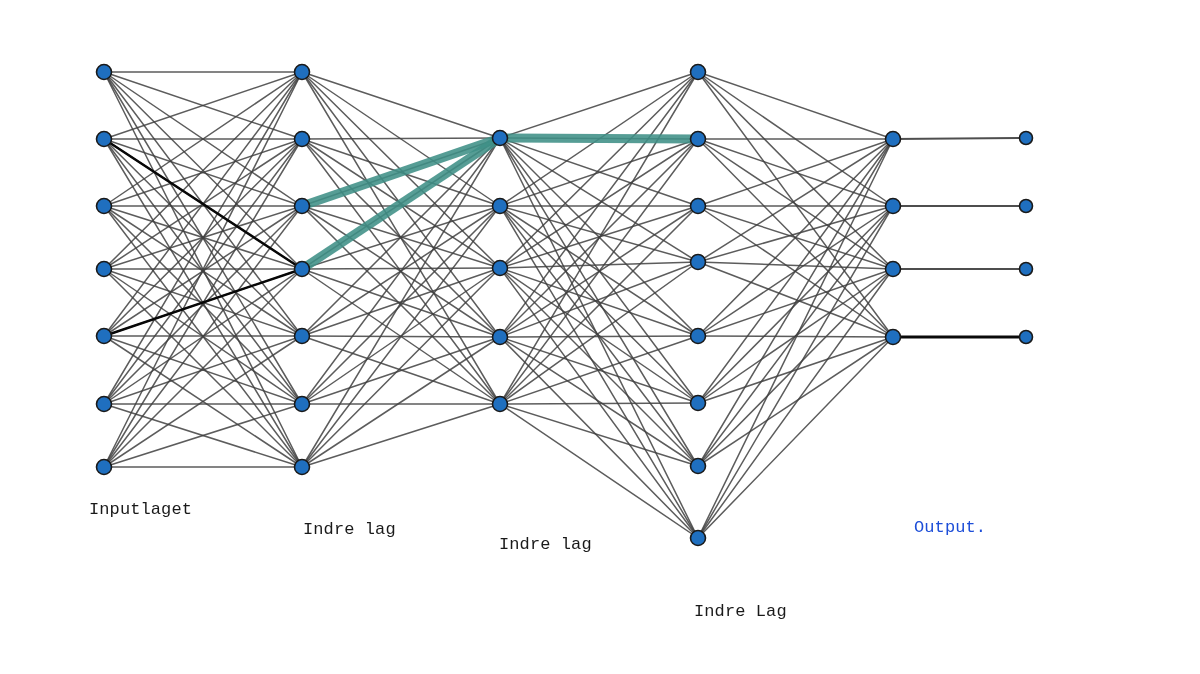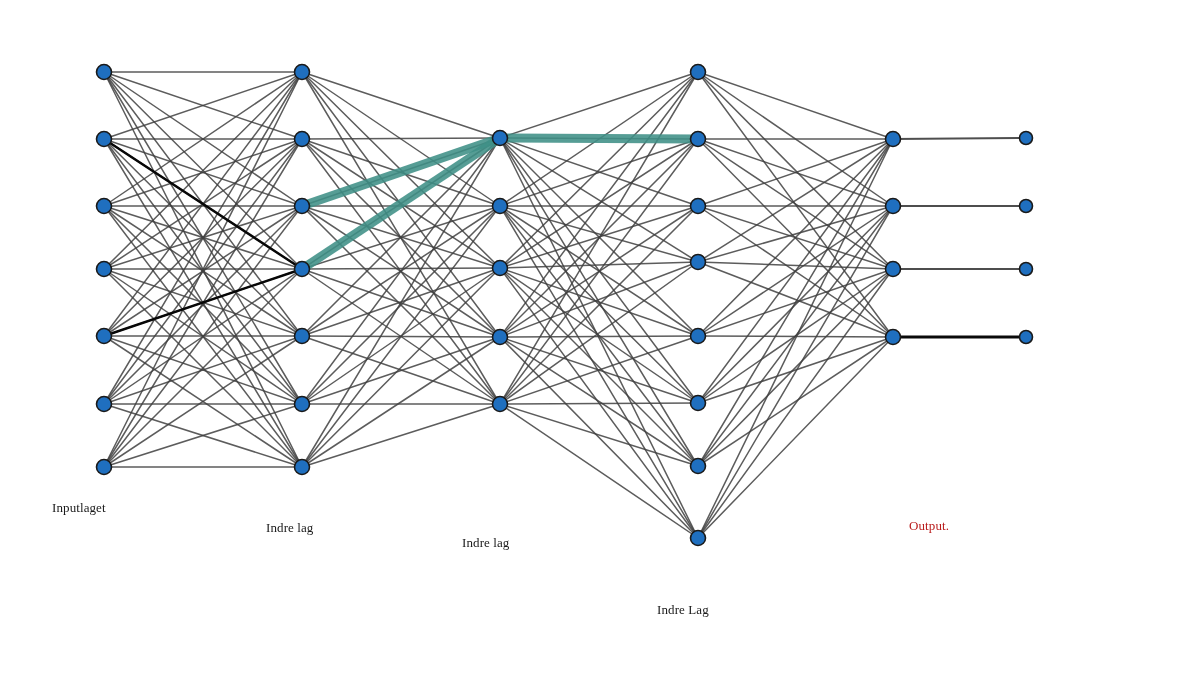--- a/index.html
+++ b/index.html
@@ -21,25 +21,26 @@
   #net-svg {
     position: absolute;
     left: 0;
     top: 0;
     width: 1200px;
     height: 674px;
     display: block;
   }
   .layer-label {
     position: absolute;
-    font-family: Liberation Serif, serif;
-    font-size: 13px;
+    font-family: Liberation Mono, monospace;
+    font-size: 17px;
     color: #1a1a1a;
     white-space: nowrap;
     letter-spacing: 0.1px;
+    margin-left: 37px;
   }
 </style>
 </head>
 <body>
 
 <div id="canvas-wrap">
   <svg id="net-svg" viewBox="0 0 1200 674" preserveAspectRatio="none">
     <g id="edges-group">
         <line x1="104" y1="72" x2="302" y2="72" stroke="#3f3f3f" stroke-width="1.5" stroke-opacity="0.85" stroke-linecap="round"></line>
         <line x1="104" y1="72" x2="302" y2="139" stroke="#3f3f3f" stroke-width="1.5" stroke-opacity="0.85" stroke-linecap="round"></line>
@@ -248,15 +249,15 @@
         <circle cx="1026" cy="206" r="6.5" fill="#1f6fbf" stroke="#1a1a1a" stroke-width="1.6"></circle>
         <circle cx="1026" cy="269" r="6.5" fill="#1f6fbf" stroke="#1a1a1a" stroke-width="1.6"></circle>
         <circle cx="1026" cy="337" r="6.5" fill="#1f6fbf" stroke="#1a1a1a" stroke-width="1.6"></circle>
       </g>
   </svg>
   <div id="labels-layer">
       <div class="layer-label" style="left: 52px; top: 500px; color: rgb(26, 26, 26);">Inputlaget</div>
       <div class="layer-label" style="left: 266px; top: 520px; color: rgb(26, 26, 26);">Indre lag</div>
       <div class="layer-label" style="left: 462px; top: 535px; color: rgb(26, 26, 26);">Indre lag</div>
       <div class="layer-label" style="left: 657px; top: 602px; color: rgb(26, 26, 26);">Indre Lag</div>
-      <div class="layer-label" style="left: 909px; top: 518px; color: #b91c1c;">Output.</div>
+      <div class="layer-label" style="left: 877px; top: 518px; color: #1d4ed8;">Output.</div>
     </div>
 </div>
 
 </body></html>

